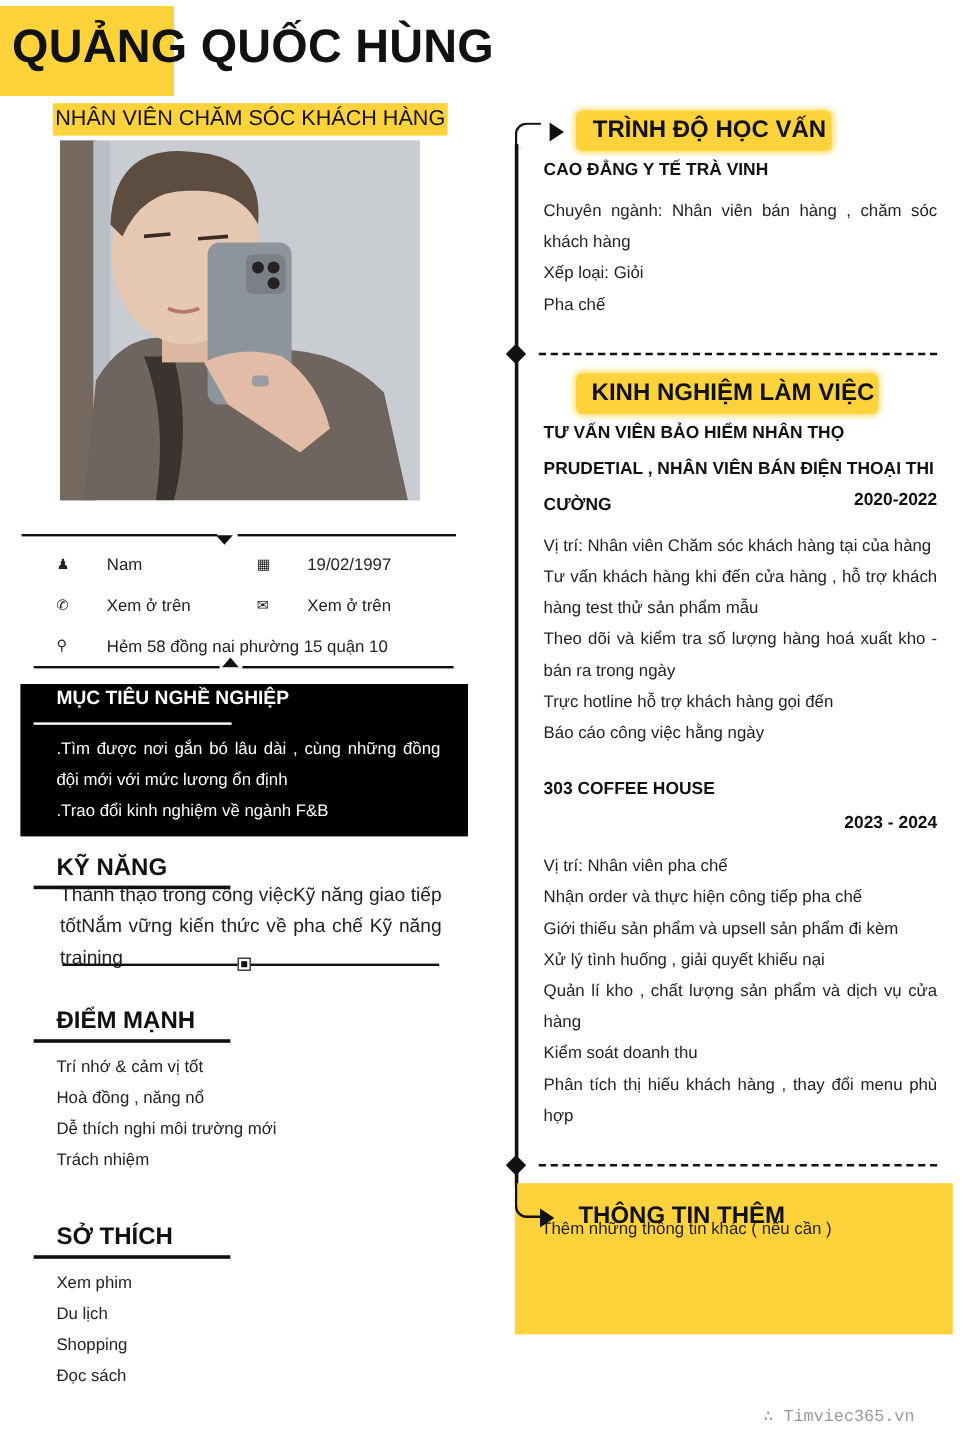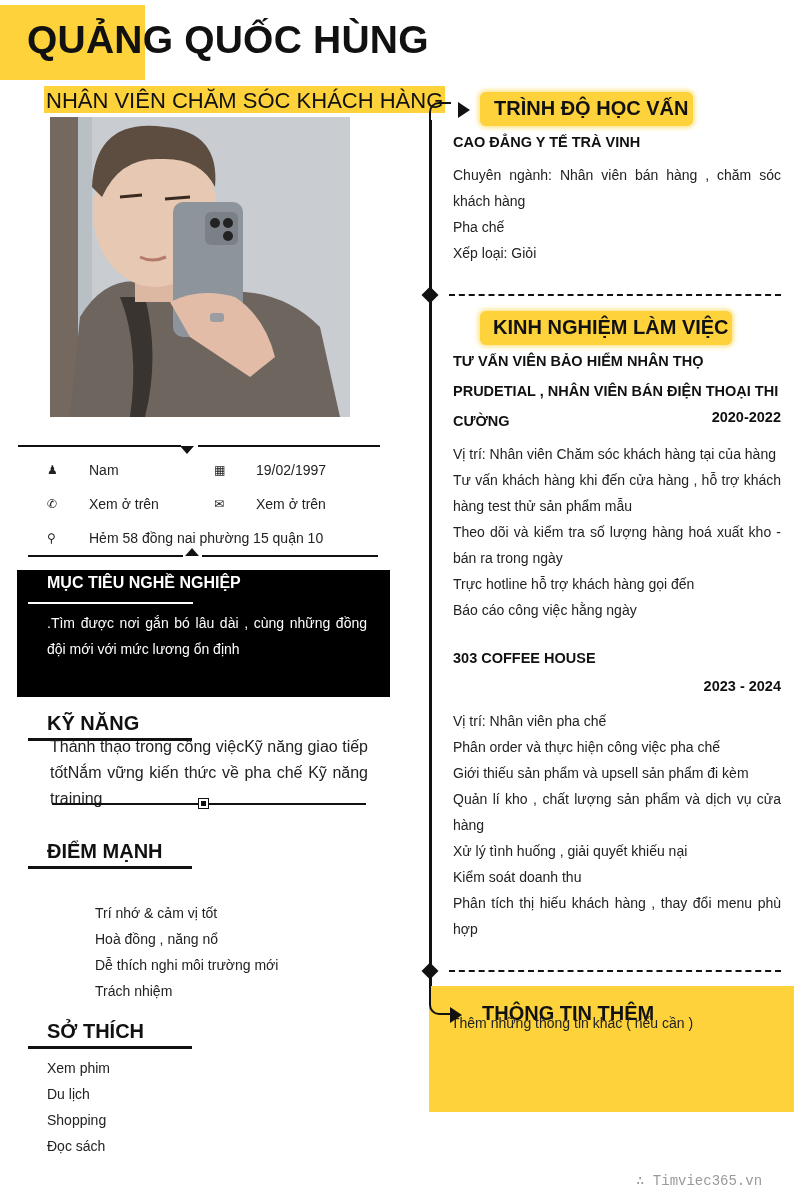--- a/index.html
+++ b/index.html
@@ -2,22 +2,22 @@
 <html><head>
 <meta charset="utf-8">
 <style>
   * { box-sizing: border-box; margin: 0; padding: 0; }
   html, body { width: 811px; height: 1195px; background: #ffffff; overflow: hidden; }
   body { position: relative; font-family: "Liberation Sans", "DejaVu Sans", sans-serif; color: #1a1a1a; }
   .abs { position: absolute; }
 
   
   .name-hl { left: 0; top: 5px; width: 145px; height: 75px; background: #fdd23a; }
-  .name { left: 10px; top: 18px; font-size: 39px; font-weight: 700; color: #111; letter-spacing: 0.2px; white-space: nowrap; margin-left: 17px; }
-  .role { left: 44px; top: 86px; height: 27px; background: #fdd23a; padding: 2px 2px; font-size: 22px; color: #111; white-space: nowrap; }
+  .name { left: 10px; top: 18px; font-size: 39px; font-weight: 700; color: #111; letter-spacing: 0.2px; white-space: nowrap; }
+  .role { left: 44px; top: 86px; height: 27px; background: #fdd23a; padding: 2px 2px; font-size: 18px; color: #111; white-space: nowrap; }
 
   
   .photo { left: 50px; top: 117px; width: 300px; height: 300px; overflow: hidden;
            background: linear-gradient(90deg, #7a6e66 0 10%, #c8ccd2 10% 100%); }
   .photo svg { width: 100%; height: 100%; display: block; }
 
   
   .line { background: #111; height: 2px; }
   .tri-down { width: 0; height: 0; border-left: 7px solid transparent; border-right: 7px solid transparent; border-top: 8px solid #111; }
   .tri-up { width: 0; height: 0; border-left: 7px solid transparent; border-right: 7px solid transparent; border-bottom: 8px solid #111; }
@@ -119,31 +119,32 @@
 
 <div class="abs line" style="left:28px; top:555px; width:155px;"></div>
 <div class="abs tri-up" style="left:185px; top:548px;"></div>
 <div class="abs line" style="left:202px; top:555px; width:176px;"></div>
 
 <div class="abs obj-box"></div>
 <div class="abs obj-title">MỤC TIÊU NGHỀ NGHIỆP</div>
 <div class="abs obj-underline"></div>
 <div class="abs obj-text">
   <div>.Tìm được nơi gắn bó lâu dài , cùng những đồng đội mới với mức lương ổn định</div>
+  <div>.Trao đổi kinh nghiệm về ngành F&amp;B</div>
 </div>
 
 <div class="abs sec-title" style="left:47px; top:712px;">KỸ NĂNG</div>
 <div class="abs sec-underline" style="left:28px; top:738px;"></div>
 <div class="abs skills-text">Thành thạo trong công việcKỹ năng giao tiếp tốtNắm vững kiến thức về pha chế Kỹ năng training</div>
 <div class="abs skill-bar"></div>
 <div class="abs skill-knob"></div>
 
 <div class="abs sec-title" style="left:47px; top:840px;">ĐIỂM MẠNH</div>
 <div class="abs sec-underline" style="left:28px; top:866px;"></div>
-<div class="abs list" style="left:47px; top:900px;margin-left:48px;">
+<div class="abs list" style="left:47px; top:875px;">
   <div>Trí nhớ &amp; cảm vị tốt</div>
   <div>Hoà đồng , năng nổ</div>
   <div>Dễ thích nghi môi trường mới</div>
   <div>Trách nhiệm</div>
 </div>
 
 <div class="abs sec-title" style="left:47px; top:1020px;">SỞ THÍCH</div>
 <div class="abs sec-underline" style="left:28px; top:1046px;"></div>
 <div class="abs list" style="left:47px; top:1055px;">
   <div>Xem phim</div>
@@ -154,22 +155,22 @@
 
 <div class="abs tl-curve-top"></div>
 <div class="abs tl-arrow" style="left:458px; top:102px;"></div>
 <div class="abs timeline"></div>
 
 <div class="abs brush" style="left:480px; top:92px; width:213px;"></div>
 <div class="abs r-title" style="left:494px; top:97px;">TRÌNH ĐỘ HỌC VẤN</div>
 <div class="abs r-sub" style="left:453px; top:127px;">CAO ĐẲNG Y TẾ  TRÀ VINH</div>
 <div class="abs r-text" style="left:453px; top:162px; width:328px;">
   <div>Chuyên ngành: Nhân viên bán hàng , chăm sóc khách hàng</div>
+  <div>Xếp loại: Giỏi</div>
   <div>Pha chế</div>
-  <div>Xếp loại: Giỏi</div>
 </div>
 
 <div class="abs diamond" style="left:424px; top:289px;"></div>
 <div class="abs dash" style="left:449px; top:294px; width:332px;"></div>
 
 <div class="abs brush" style="left:480px; top:311px; width:252px;"></div>
 <div class="abs r-title" style="left:493px; top:316px;">KINH NGHIỆM LÀM VIỆC</div>
 
 <div class="abs r-sub" style="left:453px; top:346px; width:330px;">TƯ VẤN VIÊN BẢO HIỂM NHÂN THỌ PRUDETIAL , NHÂN VIÊN BÁN ĐIỆN THOẠI THI CƯỜNG</div>
 <div class="abs r-date" style="left:600px; top:409px; width:181px;">2020-2022</div>
@@ -178,24 +179,24 @@
   <div>Tư vấn khách hàng khi đến cửa hàng , hỗ trợ khách hàng test thử sản phẩm mẫu</div>
   <div>Theo dõi và kiểm tra số lượng hàng hoá xuất kho - bán ra trong ngày</div>
   <div>Trực hotline hỗ trợ khách hàng gọi đến</div>
   <div>Báo cáo công việc hằng ngày</div>
 </div>
 
 <div class="abs r-sub" style="left:453px; top:643px;">303 COFFEE HOUSE</div>
 <div class="abs r-date" style="left:600px; top:678px; width:181px;">2023 - 2024</div>
 <div class="abs r-text" style="left:453px; top:708px; width:328px;">
   <div>Vị trí: Nhân viên pha chế</div>
-  <div>Phân order và thực hiện công việc pha chế</div>
+  <div>Nhận order và thực hiện công tiếp pha chế</div>
   <div>Giới thiếu sản phẩm và upsell sản phẩm đi kèm</div>
+  <div>Xử lý tình huống , giải quyết khiếu nại</div>
   <div>Quản lí kho , chất lượng sản phẩm và dịch vụ cửa hàng</div>
-  <div>Xử lý tình huống , giải quyết khiếu nại</div>
   <div>Kiểm soát doanh thu</div>
   <div>Phân tích thị hiếu khách hàng , thay đổi menu phù hợp</div>
 </div>
 
 <div class="abs diamond" style="left:424px; top:965px;"></div>
 <div class="abs dash" style="left:449px; top:970px; width:332px;"></div>
 
 <div class="abs more-box"></div>
 <div class="abs tl-curve-bot"></div>
 <div class="abs tl-arrow" style="left:450px; top:1007px; z-index:3;"></div>

